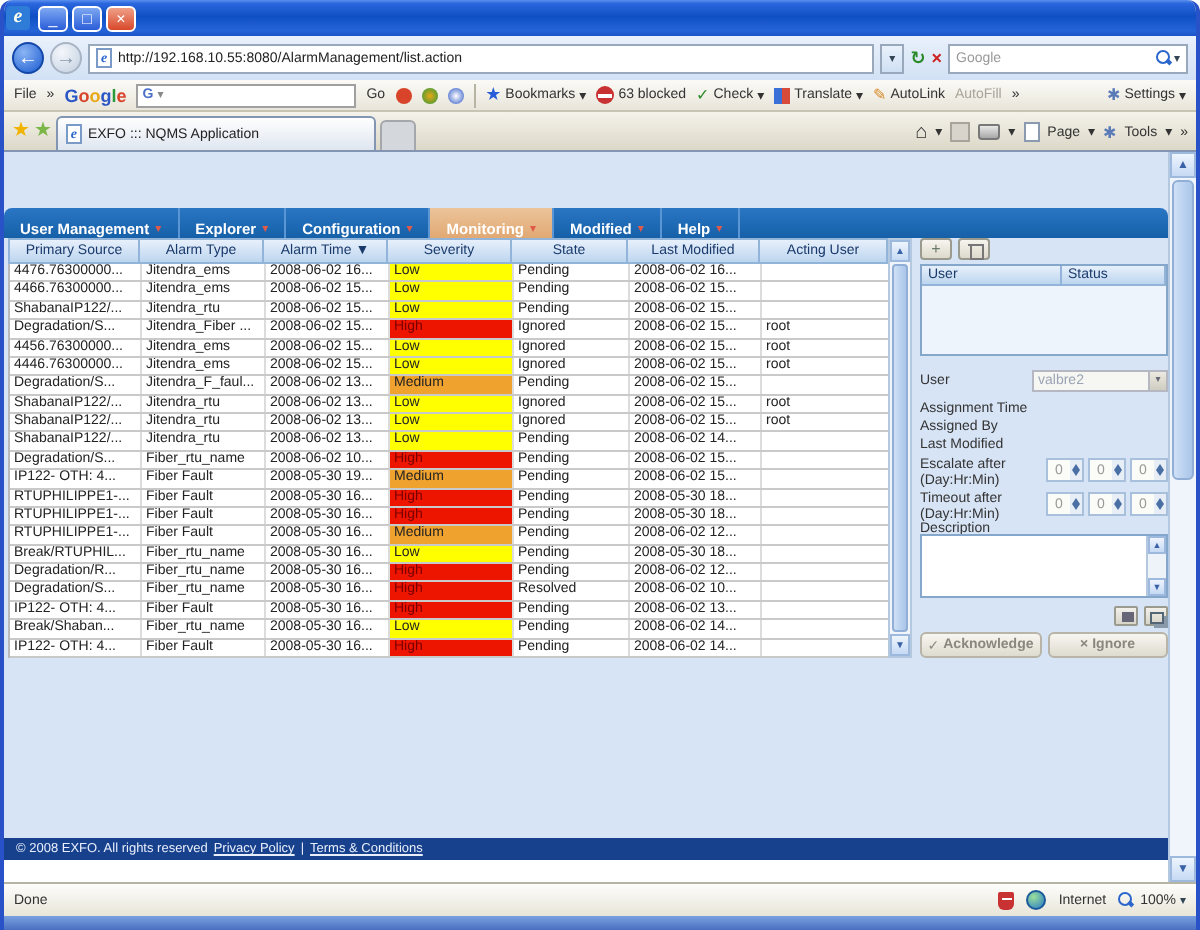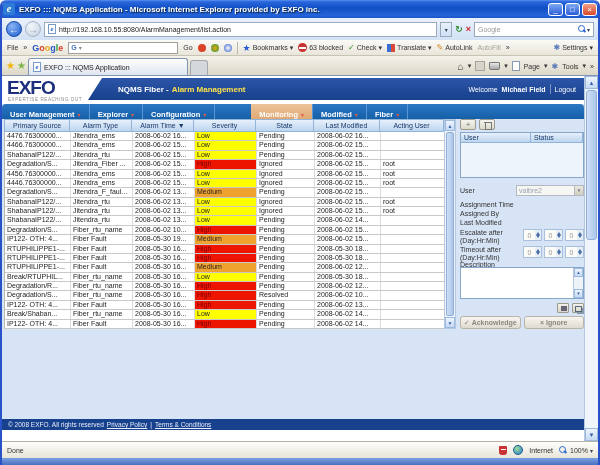--- a/index.html
+++ b/index.html
@@ -73,21 +73,21 @@
   .navy-bar { position:absolute; left:86px; top:2px; right:0; height:22px; background:linear-gradient(180deg,#2c55a8,#17418c); clip-path:polygon(14px 0,100% 0,100% 100%,0 100%); display:flex; align-items:center; padding-left:30px; }
   .navy-bar .prod { color:#fff; font-size:8px; font-weight:bold; }
   .navy-bar .sect { color:#ffe24a; font-size:8px; font-weight:bold; margin-left:3px; }
   .welcome { margin-left:auto; display:flex; align-items:center; gap:4px; color:#fff; font-size:7px; padding-right:8px; }
   .welcome b { font-size:7px; }
   .welcome .vdiv { width:1px; height:10px; background:#7a90c0; }
 
   .menubar { left:0; top:28px; width:582px; height:15px; background:linear-gradient(180deg,#2a76c4,#1660a8); border-radius:4px 4px 0 0; display:flex; }
   .menu-item { display:flex; align-items:center; justify-content:center; gap:3px; color:#fff; font-size:7.5px; font-weight:bold; border-right:1px solid #5a96d4; padding:10px 8px; }
   .menu-item .caret { color:#e05a4a; font-size:6px; }
-  .menu-item.active { background:linear-gradient(180deg,#ecc49a,#dd9f66);margin-left:36px; }
+  .menu-item.active { background:linear-gradient(180deg,#ecc49a,#dd9f66); }
 
   
   .thead-row,.trow { display:grid; grid-template-columns:66px 62px 62px 62px 58px 66px 64px; }
   .thead { left:2px; top:43px; width:440px; height:13px; }
   .thcell { background:linear-gradient(180deg,#e7f0fb,#bdd5ef); border:1px solid #93b4d9; border-left:none; color:#1a3a6b; font-size:7px; text-align:center; line-height:12px; white-space:nowrap; overflow:hidden; }
   .thcell:first-child { border-left:1px solid #93b4d9; }
   .rows { left:2px; top:56px; width:440px; height:197px; background:#fff; display:flex; flex-direction:column; border-left:1px solid #b9b9b9; }
   .trow { flex:1 1 0; min-height:0; border-bottom:1px solid #c9c9c9; background:#fff; }
   .tcell { font-size:7px; color:#222; line-height:8.5px; padding-left:2px; white-space:nowrap; overflow:hidden; border-right:1px solid #dcdcdc; }
   .sev-high-text { color:#7a0000; }
@@ -152,21 +152,20 @@
   .zoom-area { display:flex; align-items:center; gap:2px; }
   .bottom-strip { left:0; top:458px; width:596px; height:7px; background:linear-gradient(180deg,#7aa0e0,#4a6fc0); }
 </style>
 </head>
 <body>
 
 <div id="window">
 
   <div class="titlebar abs">
     <span class="ie-e">e</span>
-    <span class="title">EXFO ::: NQMS Application - Microsoft Internet Explorer provided by EXFO inc.</span>
     <span class="winbtns">
       <span class="wbtn minmax">_</span>
       <span class="wbtn minmax">□</span>
       <span class="wbtn close">×</span>
     </span>
   </div>
 
   <div class="addrbar abs">
     <span class="navcircle back">←</span>
     <span class="navcircle fwd">→</span>
@@ -250,34 +249,20 @@
       <span>▾</span>
       <span class="gear-blue">✱</span>
       <span>Tools</span>
       <span>▾</span>
       <span>»</span>
     </div>
   </div>
 
   <div class="viewport abs">
 
-    <div class="appheader abs">
-      <span class="exfo-logo">EXFO</span>
-      <span class="exfo-tag">EXPERTISE REACHING OUT</span>
-      <div class="navy-bar">
-        <span class="prod">NQMS Fiber -</span>
-        <span class="sect">Alarm Management</span>
-        <span class="welcome">
-          <span>Welcome</span>
-          <b>Michael Field</b>
-          <span class="vdiv"></span>
-          <span>Logout</span>
-        </span>
-      </div>
-    </div>
 
     <div class="menubar abs">
         <div class="menu-item">
           <span>User Management</span>
           <span class="caret">▾</span>
         </div>
         <div class="menu-item">
           <span>Explorer</span>
           <span class="caret">▾</span>
         </div>
@@ -287,21 +272,21 @@
         </div>
         <div class="menu-item active">
           <span>Monitoring</span>
           <span class="caret">▾</span>
         </div>
         <div class="menu-item">
           <span>Modified</span>
           <span class="caret">▾</span>
         </div>
         <div class="menu-item">
-          <span>Fiber</span>
+          <span>Help</span>
           <span class="caret">▾</span>
         </div>
       </div>
 
     <div class="thead thead-row abs">
         <div class="thcell">Primary Source</div>
         <div class="thcell">Alarm Type</div>
         <div class="thcell">Alarm Time ▼</div>
         <div class="thcell">Severity</div>
         <div class="thcell">State</div>

